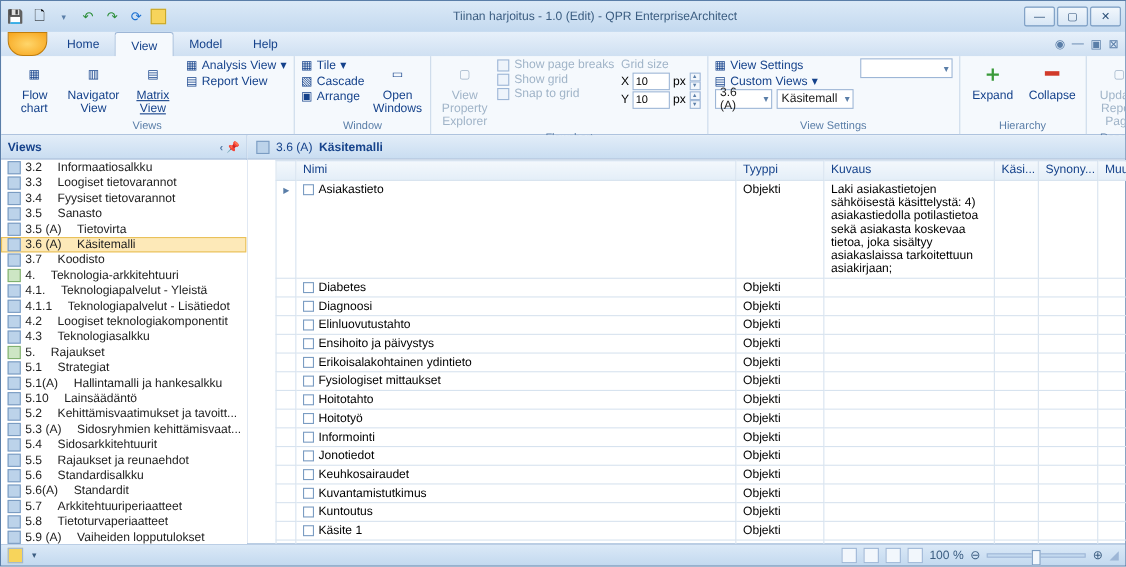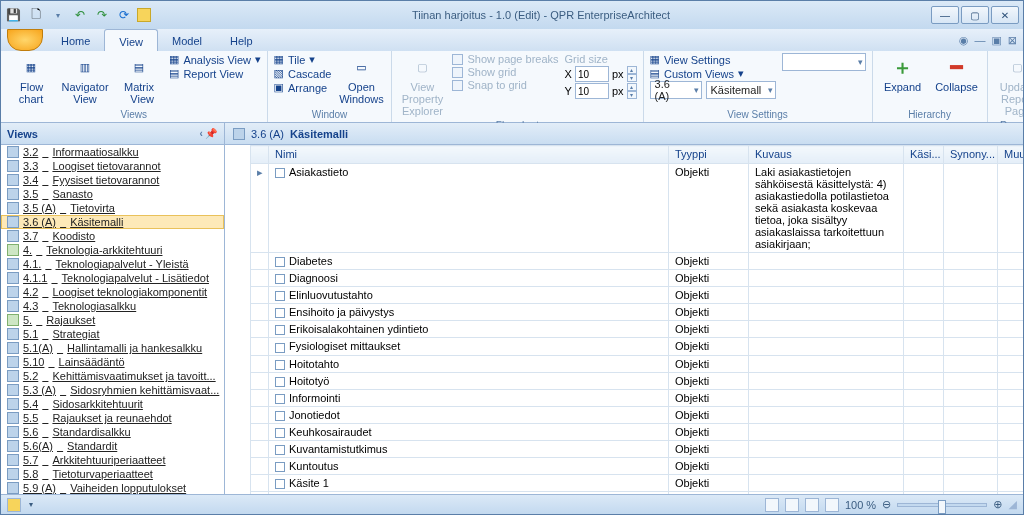--- a/index.html
+++ b/index.html
@@ -29,21 +29,21 @@
 .spin input { width: 34px; height: 16px; border: 1px solid #9db6d6; background: #fff; font-size: 10px; padding: 0 2px; }
 .updn { width: 10px; display: flex; flex-direction: column; }
 .updn div { height: 8px; border: 1px solid #9db6d6; background: #f2f7fc; font-size: 6px; line-height: 6px; text-align: center; color: #5a7ea8; }
 .combo { height: 18px; border: 1px solid #9db6d6; background: #fff; display: flex; align-items: center; padding: 0 14px 0 4px; position: relative; color: #222; }
 .combo::after { content: "▾"; position: absolute; right: 2px; color: #5a7ea8; font-size: 9px; }
 .main { flex: 1; display: flex; min-height: 0; }
 .sidebar { width: 224px; background: #eef4fb; border-right: 1px solid #9db6d6; display: flex; flex-direction: column; }
 .panel-hdr { height: 22px; background: linear-gradient(#e2edf8,#c9ddf1); display: flex; align-items: center; padding: 0 6px; color: #15428b; font-weight: 600; border-bottom: 1px solid #9db6d6; }
 .panel-hdr .pin { margin-left: auto; font-size: 10px; color: #5a7ea8; }
 .tree { flex: 1; overflow-y: auto; background: #fff; }
-.tree-item { display: flex; align-items: center; gap: 4px; padding: 1px 4px 1px 6px; color: #222; white-space: nowrap; text-decoration: underline; }
+.tree-item { display: flex; align-items: center; gap: 4px; padding: 1px 4px 1px 6px; color: #222; white-space: nowrap; }
 .tree-item.sel { background: #fde9b8; border: 1px solid #e9c15a; padding: 0 3px 0 5px; }
 .tico { width: 12px; height: 12px; background: #bcd3ea; border: 1px solid #7a9cc2; }
 .tico.g { background: #cde6c4; border-color: #7fb06e; }
 .content { flex: 1; display: flex; flex-direction: column; background: #fff; }
 .crumb { height: 22px; background: linear-gradient(#e2edf8,#c9ddf1); display: flex; align-items: center; padding: 0 8px; gap: 6px; border-bottom: 1px solid #9db6d6; }
 .crumb-ico { width: 12px; height: 12px; background: #bcd3ea; border: 1px solid #7a9cc2; }
 .crumb .n { color: #15428b; }
 .crumb .t { font-weight: 700; color: #15428b; }
 .table-wrap { flex: 1; overflow: auto; }
 table { border-collapse: collapse; width: 100%; table-layout: fixed; margin-left: 25px; }
@@ -101,21 +101,21 @@
           <span style="white-space:pre-line;text-align:right;">Flow
 chart</span>
         </div>
       <div class="big-btn">
           <div class="ico">▥</div>
           <span style="white-space:pre-line;text-align:center;">Navigator
 View</span>
         </div>
       <div class="big-btn">
           <div class="ico">▤</div>
-          <span style="white-space:pre-line;text-align:right;">Matrix
+          <span style="white-space:pre-line;text-align:center;text-decoration:underline;">Matrix
 View</span>
         </div>
       <div class="small-list">
         <div class="small-item"><span>▦</span><span>Analysis View</span> ▾</div>
         <div class="small-item">
             <span>▤</span>
             <span>Report View</span>
           </div>
       </div>
     </div>

